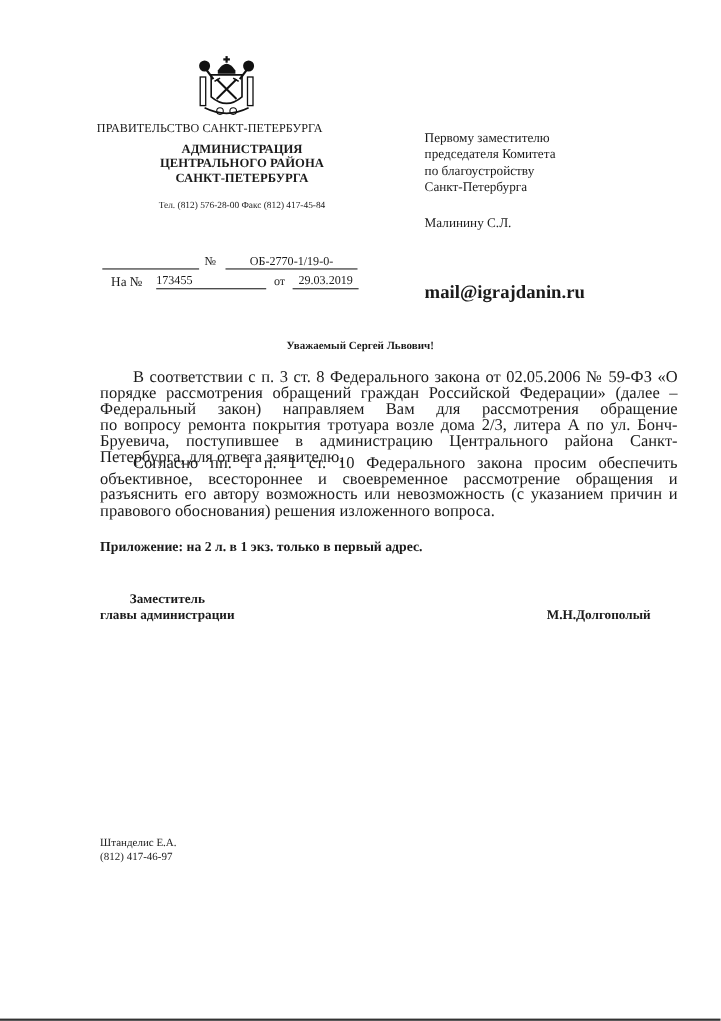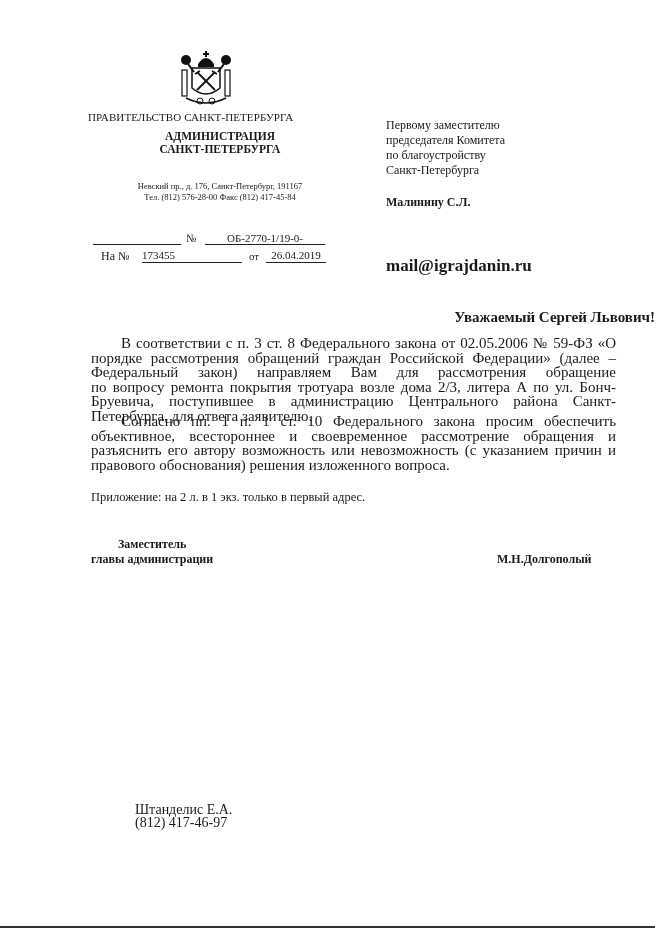--- a/index.html
+++ b/index.html
@@ -9,31 +9,31 @@
   }
   .abs { position: absolute; }
   .emblem { left: 178px; top: 50px; width: 56px; height: 58px; }
   .gov { left: 88px; top: 111px; width: 240px; font-size: 11px; letter-spacing: 0.1px; }
   .admin { left: 100px; top: 130px; width: 240px; text-align: center; font-size: 11.5px; font-weight: bold; line-height: 13px; }
   .addr { left: 100px; top: 181px; width: 240px; text-align: center; font-size: 8.5px; line-height: 10.5px; }
   .addr a { color: #1a1aa8; text-decoration: underline; }
   .reg-row { font-size: 11px; height: 14px; }
   .line { position: absolute; border-bottom: 1px solid #222; height: 0; }
   .recipient { left: 386px; top: 118px; font-size: 12px; font-weight: normal; line-height: 15px; }
-  .recip-name { left: 386px; top: 195px; font-size: 12px; font-weight: bold; }
+  .recip-name { left: 386px; top: 195px; font-size: 12px; font-weight: normal; }
   .email { left: 386px; top: 256px; font-size: 17px; font-weight: bold; }
-  .greeting { left: 0; top: 309px; width: 655px; text-align: right; font-size: 15px; font-weight: bold; }
+  .greeting { left: 0; top: 309px; width: 655px; text-align: center; font-size: 10px; font-weight: bold; }
   .body-text { left: 91px; width: 525px; font-size: 15px; line-height: 14.5px; text-align: justify; }
   .p1 { top: 336px; }
   .p2 { top: 414px; }
   .indent { text-indent: 30px; }
-  .attach { left: 91px; top: 490px; font-size: 12.5px; }
+  .attach { left: 91px; top: 490px; font-size: 12.5px; font-weight: bold; }
   .sig-title { left: 91px; top: 537px; font-size: 12px; font-weight: bold; line-height: 15px; text-align: center; }
   .sig-name { left: 497px; top: 552px; font-size: 12px; font-weight: bold; }
-  .executor { left: 91px; top: 803px; font-size: 14px; line-height: 13px; margin-left: 44px; }
+  .executor { left: 91px; top: 760px; font-size: 10px; line-height: 13px; }
   .bottom-bar { left: 0; top: 926px; width: 655px; height: 2px; background: #333; }
 </style>
 </head>
 <body>
 
 <div class="abs emblem">
   <svg width="56" height="58" viewBox="0 0 56 58">
 
     <path d="M20 14 Q28 2 36 14 L36 17 L20 17 Z" fill="#111"></path>
     <rect x="27" y="1" width="2" height="6" fill="#111"></rect>
@@ -56,39 +56,39 @@
 
     <path d="M8 48 Q28 58 48 48" fill="none" stroke="#111" stroke-width="1.5"></path>
     <circle cx="22" cy="51" r="3" fill="none" stroke="#111" stroke-width="1"></circle>
     <circle cx="34" cy="51" r="3" fill="none" stroke="#111" stroke-width="1"></circle>
   </svg>
 </div>
 
 <div class="abs gov">ПРАВИТЕЛЬСТВО САНКТ-ПЕТЕРБУРГА</div>
 <div class="abs admin">
   <div>АДМИНИСТРАЦИЯ</div>
+  <div>ЦЕНТРАЛЬНОГО РАЙОНА</div>
   <div>САНКТ-ПЕТЕРБУРГА</div>
 </div>
 <div class="abs addr">
-  <div>Невский пр., д. 176, Санкт-Петербург, 191167</div>
   <div>Тел. (812) 576-28-00 Факс (812) 417-45-84</div>
 </div>
 
 <div>
   <div class="line" style="left:93px; top:244px; width:88px;"></div>
   <div class="abs reg-row" style="left:186px; top:232px;">№</div>
   <div class="line" style="left:205px; top:244px; width:120px;"></div>
   <div class="abs reg-row" style="left:205px; top:232px; width:120px; text-align:center;">ОБ-2770-1/19-0-</div>
 
   <div class="abs reg-row" style="left:101px; top:249px; font-size:12px;">На №</div>
   <div class="line" style="left:142px; top:262px; width:100px;"></div>
   <div class="abs reg-row" style="left:142px; top:249px; width:100px; text-align:left;">173455</div>
   <div class="abs reg-row" style="left:249px; top:250px;">от</div>
   <div class="line" style="left:266px; top:262px; width:60px;"></div>
-  <div class="abs reg-row" style="left:266px; top:249px; width:60px; text-align:center;">26.04.2019</div>
+  <div class="abs reg-row" style="left:266px; top:249px; width:60px; text-align:center;">29.03.2019</div>
 </div>
 
 <div class="abs recipient">
   <div>Первому заместителю</div>
   <div>председателя Комитета</div>
   <div>по благоустройству</div>
   <div>Санкт-Петербурга</div>
 </div>
 <div class="abs recip-name">Малинину С.Л.</div>
 <div class="abs email">mail@igrajdanin.ru</div>

